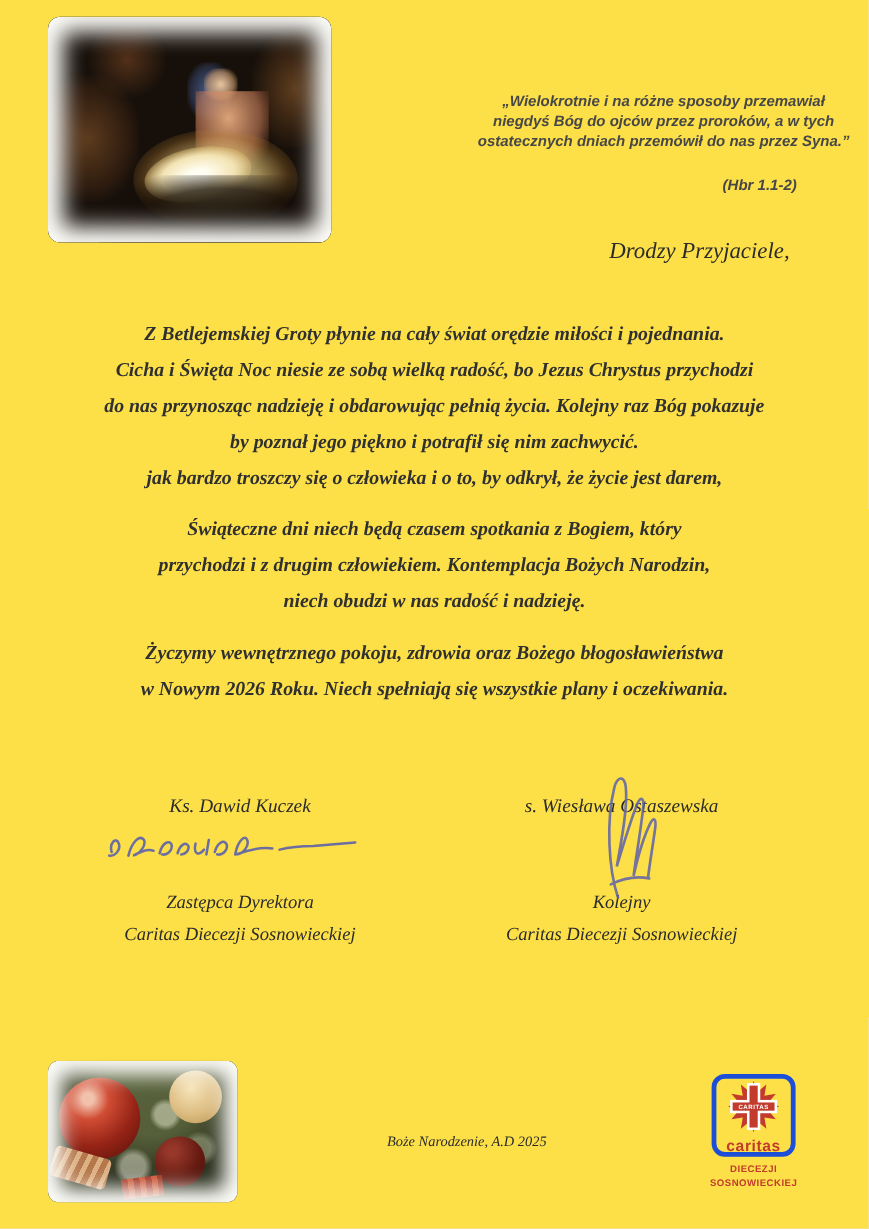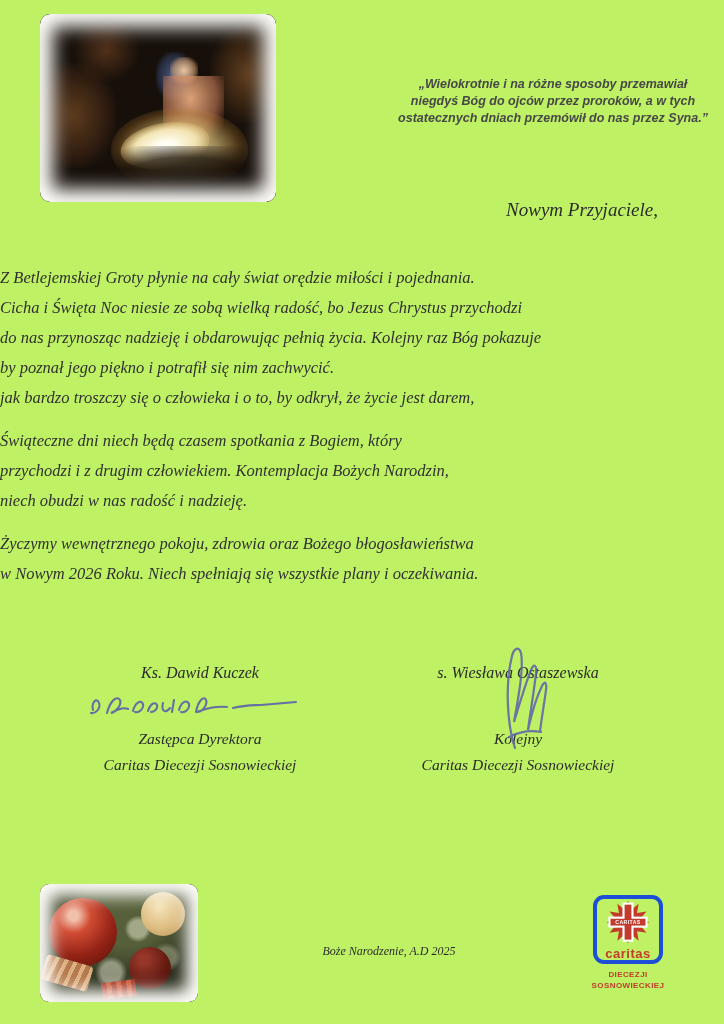--- a/index.html
+++ b/index.html
@@ -1,21 +1,21 @@
 <!DOCTYPE html>
 <html><head>
 <meta charset="utf-8">
 <style>
   html, body { margin: 0; padding: 0; background: #e8e8e8; }
   .page {
     position: relative;
     width: 724px;
     height: 1024px;
     margin: 0 auto;
-    background: #bef264;
+    background: #fde047;
     overflow: hidden;
     font-family: "Liberation Serif", serif;
     color: #2e2e2e;
   }
 
   
   .nativity {
     position: absolute; left: 40px; top: 14px;
     width: 236px; height: 188px;
     background: #17100a;
@@ -66,31 +66,31 @@
     position: absolute; left: 386px; top: 199px; width: 272px;
     font-style: italic; font-size: 19px; text-align: right; color: #2b2b2b;
   }
 
   
   .letter-body {
     position: absolute; left: 0; top: 263px; width: 724px;
     font-style: italic; font-size: 16.5px; color: #303030;
   }
   .letter-paragraph { margin: 0 0 13px 0; }
-  .body-line { line-height: 30px; }
+  .body-line { text-align: center; line-height: 30px; font-weight: bold; }
 
   
   .sig-block {
     position: absolute; top: 662px; width: 250px;
     text-align: center; font-style: italic; color: #2b2b2b;
   }
   .sig-left  { left: 75px; }
   .sig-right { left: 393px; }
   .sig-name  { font-size: 16px; line-height: 22px; }
-  .sig-title { font-size: 15.5px; line-height: 22px; margin-top: 2px; }
+  .sig-title { font-size: 15.5px; line-height: 22px; margin-top: 16px; }
   .sig-org   { font-size: 15.5px; line-height: 22px; margin-top: 4px; }
   .sig-scribble-area { height: 42px; position: relative; }
   .sig-svg-left { position: absolute; left: 8px; top: 2px; }
   .sig-svg-right {
     position: absolute; left: 86px; top: -22px;
     pointer-events: none; z-index: 3;
   }
 
   
   .footer-date {
@@ -161,22 +161,23 @@
     <div class="layer nat-cloth"></div>
     <div class="layer nat-crib-dark"></div>
     <div class="layer nat-feather"></div>
   </div>
 
   <div class="quote">
     <div>„Wielokrotnie i na różne sposoby przemawiał</div>
     <div>niegdyś Bóg do ojców przez proroków, a w tych</div>
     <div>ostatecznych dniach przemówił do nas przez Syna.”</div>
   </div>
-
-  <div class="salutation">Nowym Przyjaciele,</div>
+  <div class="quote-ref">(Hbr 1.1-2)</div>
+
+  <div class="salutation">Drodzy Przyjaciele,</div>
 
   <div class="letter-body">
     <div class="letter-paragraph">
       <div class="body-line">Z Betlejemskiej Groty płynie na cały świat orędzie miłości i pojednania.</div>
       <div class="body-line">Cicha i Święta Noc niesie ze sobą wielką radość, bo Jezus Chrystus przychodzi</div>
       <div class="body-line">do nas przynosząc nadzieję i obdarowując pełnią życia. Kolejny raz Bóg pokazuje</div>
       <div class="body-line">by poznał jego piękno i potrafił się nim zachwycić.</div>
       <div class="body-line">jak bardzo troszczy się o człowieka i o to, by odkrył, że życie jest darem,</div>
     </div>
     <div class="letter-paragraph">

